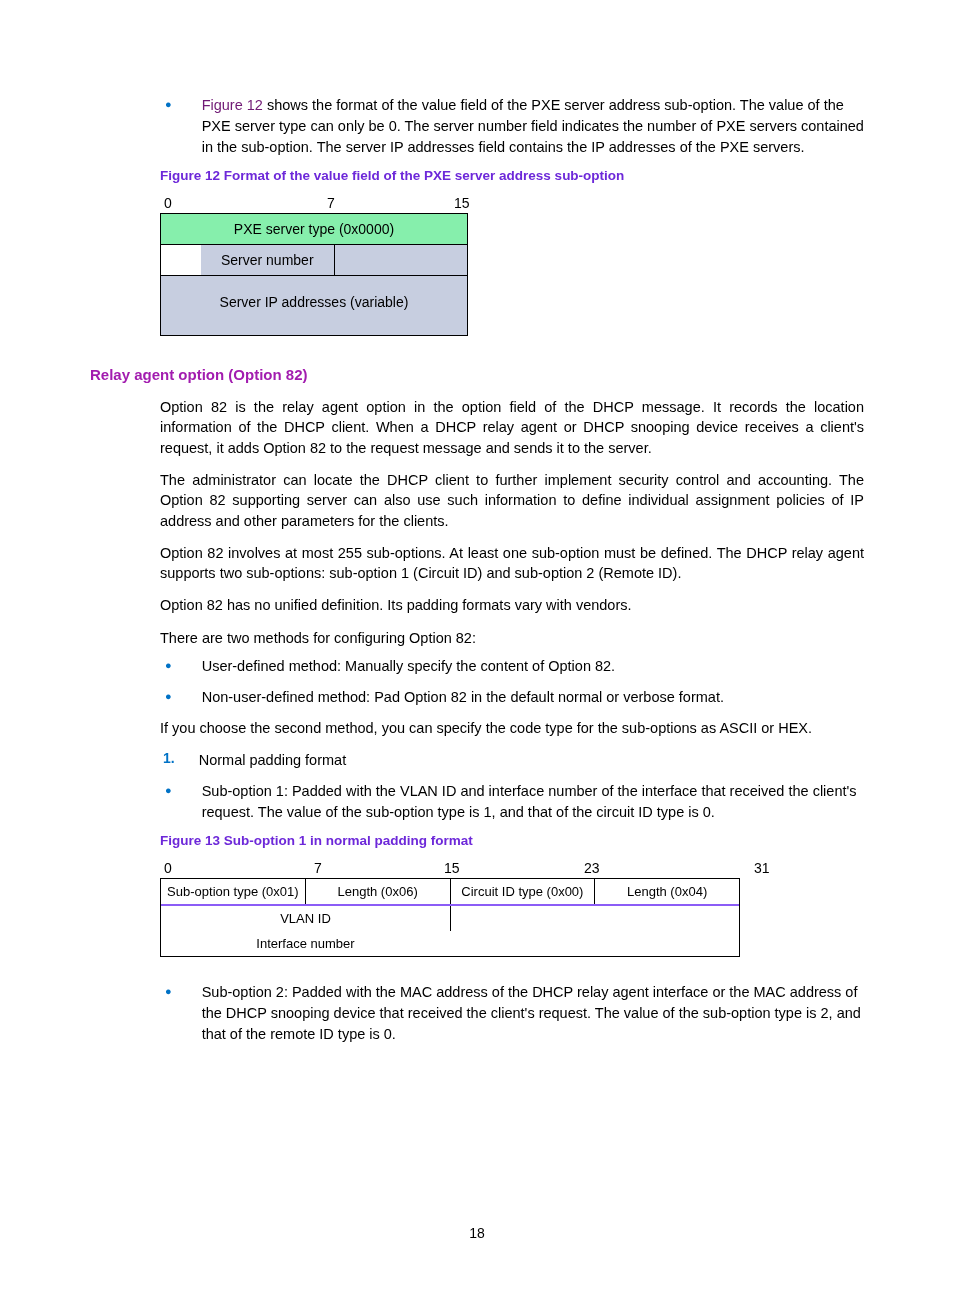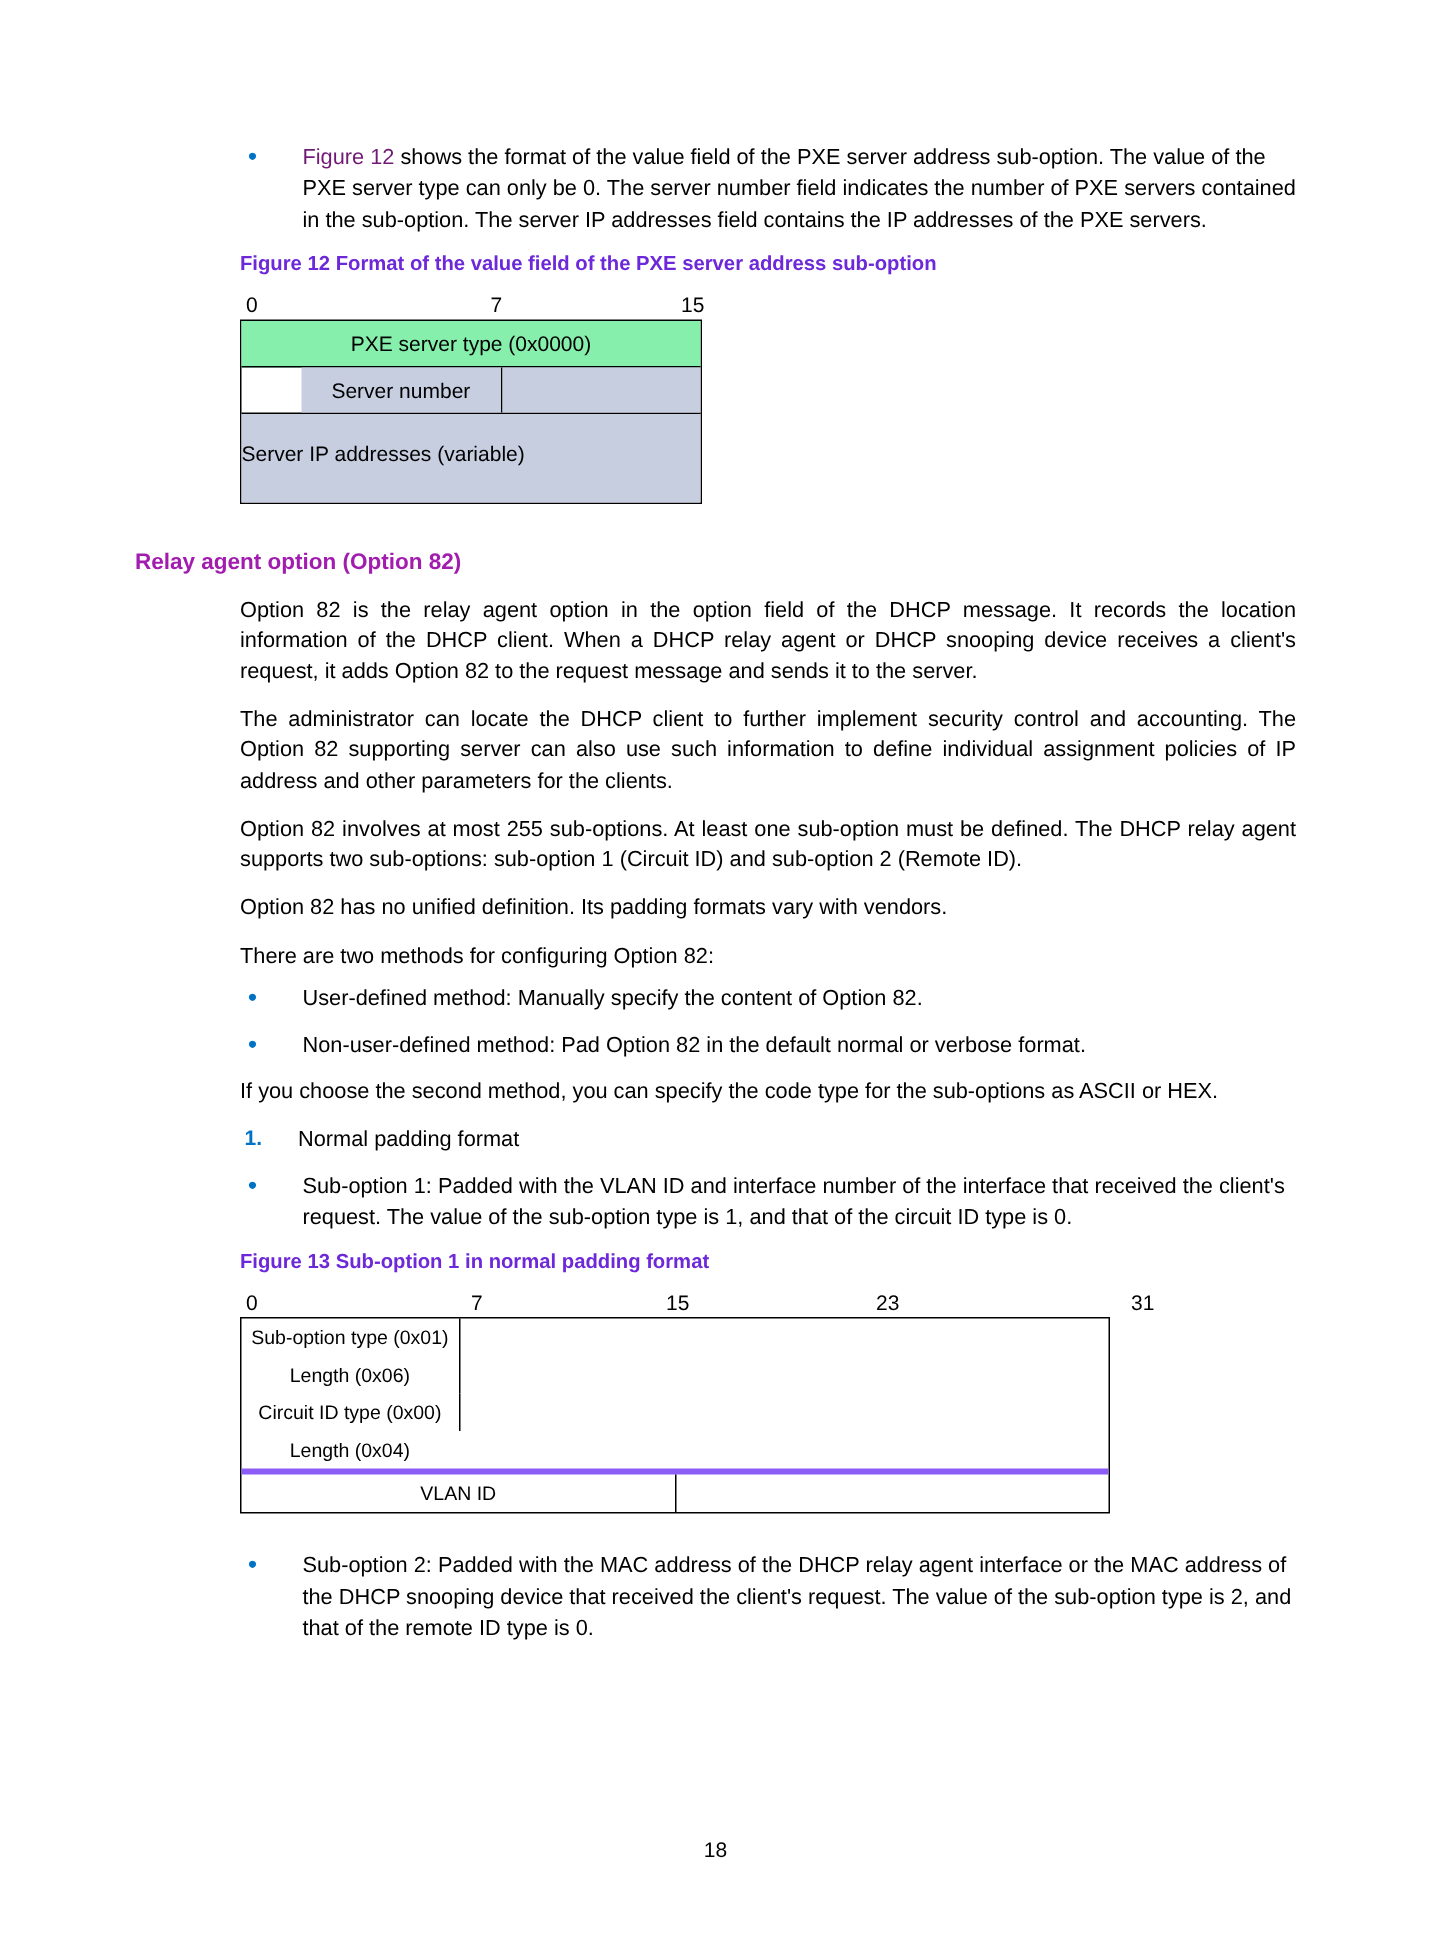--- a/index.html
+++ b/index.html
@@ -115,21 +115,21 @@
     font-size: 14px;
     padding: 7px 0;
     border-right: 1px solid #000;
   }
   .fig12-row2 .c2 {
     width: 50%;
     background: #c7cee0;
   }
   .fig12-row3 {
     background: #c7cee0;
-    text-align: left;
+    text-align: center;
     font-size: 14px;
     padding: 18px 0 25px 0;
   }
 
   
   .fig13 {
     width: 580px;
     margin-bottom: 25px;
     position: relative;
   }
@@ -141,22 +141,21 @@
   .f0 { position: absolute; left: 4px; }
   .f7 { position: absolute; left: 154px; }
   .f15 { position: absolute; left: 284px; }
   .f23 { position: absolute; left: 424px; }
   .f31 { position: absolute; left: 594px; }
   .fig13-box {
     border: 1px solid #000;
   }
   .fig13-row1 {
     display: flex;
-    border-bottom: 4px solid #8b5cf6;
-    flex-direction: column;
+    border-bottom: 2px solid #8b5cf6;
   }
   .fig13-row1 > div {
     width: 25%;
     text-align: center;
     font-size: 13px;
     padding: 5px 0;
     border-right: 1px solid #000;
   }
   .fig13-row1 > div:last-child { border-right: none; }
   .fig13-row2 {
@@ -243,20 +242,21 @@
       </div>
       <div class="fig13-box">
         <div class="fig13-row1">
           <div>Sub-option type (0x01)</div>
           <div>Length (0x06)</div>
           <div>Circuit ID type (0x00)</div>
           <div>Length (0x04)</div>
         </div>
         <div class="fig13-row2">
           <div>VLAN ID</div>
+          <div>Interface number</div>
         </div>
       </div>
     </div>
 
     <div class="bullet-item">
       <span class="bullet">●</span>
       <span class="bullet-text">Sub-option 2: Padded with the MAC address of the DHCP relay agent interface or the MAC address of the DHCP snooping device that received the client's request. The value of the sub-option type is 2, and that of the remote ID type is 0.</span>
     </div>
 
   </div>

